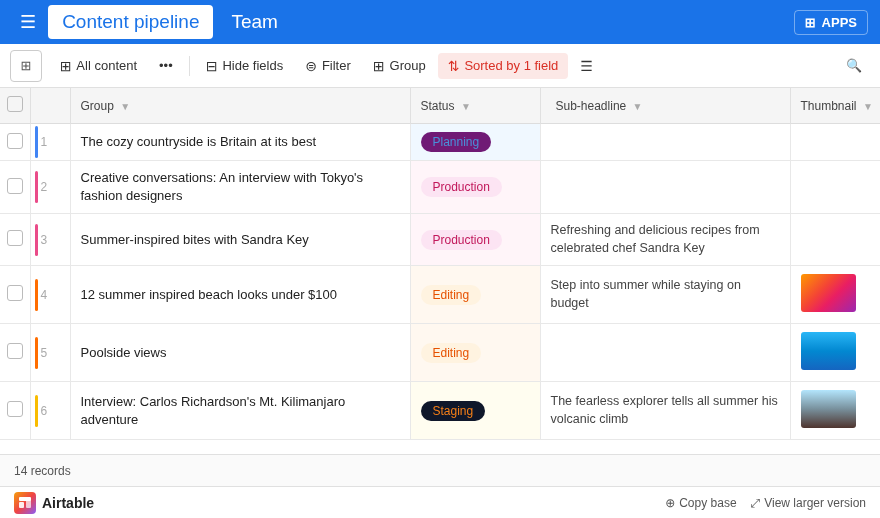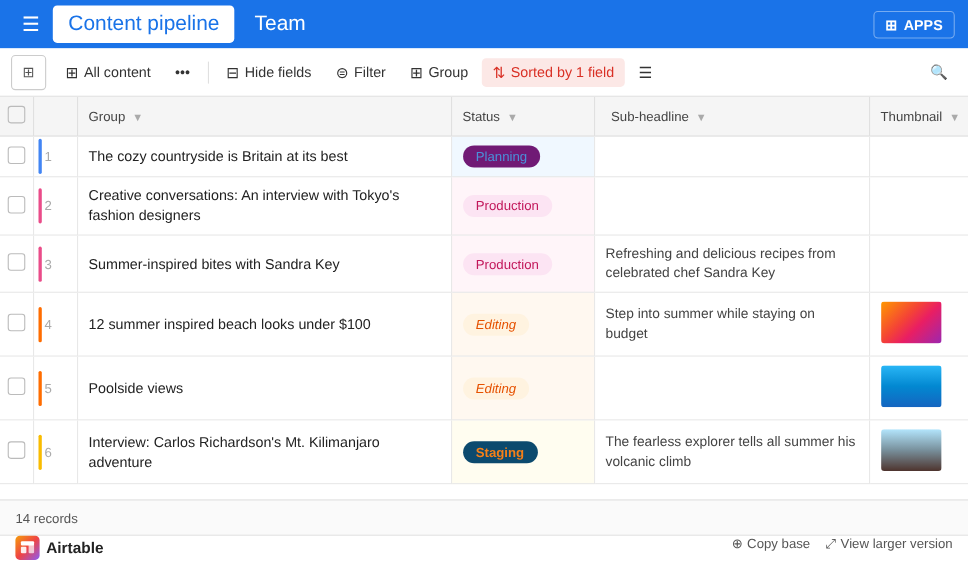--- a/index.html
+++ b/index.html
@@ -148,22 +148,22 @@
     .status-badge {
       display: inline-block;
       padding: 3px 12px;
       border-radius: 20px;
       font-size: 12px;
       font-weight: 500;
       white-space: nowrap;
     }
     .status-planning { background: #701a75; color: #4a90d9; }
     .status-production { background: #fce4f3; color: #c2185b; }
-    .status-editing { background: #fff3e0; color: #e65100; font-style: italic; }
-    .status-staging { background: #0c4a6e; color: #f57f17; font-weight: bold; }
+    .status-editing { background: #fff3e0; color: #e65100; }
+    .status-staging { background: #0f172a; color: #f57f17; }
 
     .thumbnail {
       width: 55px;
       height: 38px;
       border-radius: 3px;
       overflow: hidden;
       display: inline-block;
     }
     .thumb-landscape {
       width: 55px;
@@ -195,21 +195,21 @@
       background: #fafafa;
       text-align: center;
     }
 
     
     .footer {
       height: 32px;
       border-top: 1px solid #e0e0e0;
       background: #fff;
       display: flex;
-      align-items: flex-start;
+      align-items: center;
       padding: 0 14px;
       justify-content: space-between;
     }
     .footer-logo {
       display: flex;
       align-items: center;
       gap: 6px;
       font-size: 14px;
       font-weight: 700;
       color: #222;

